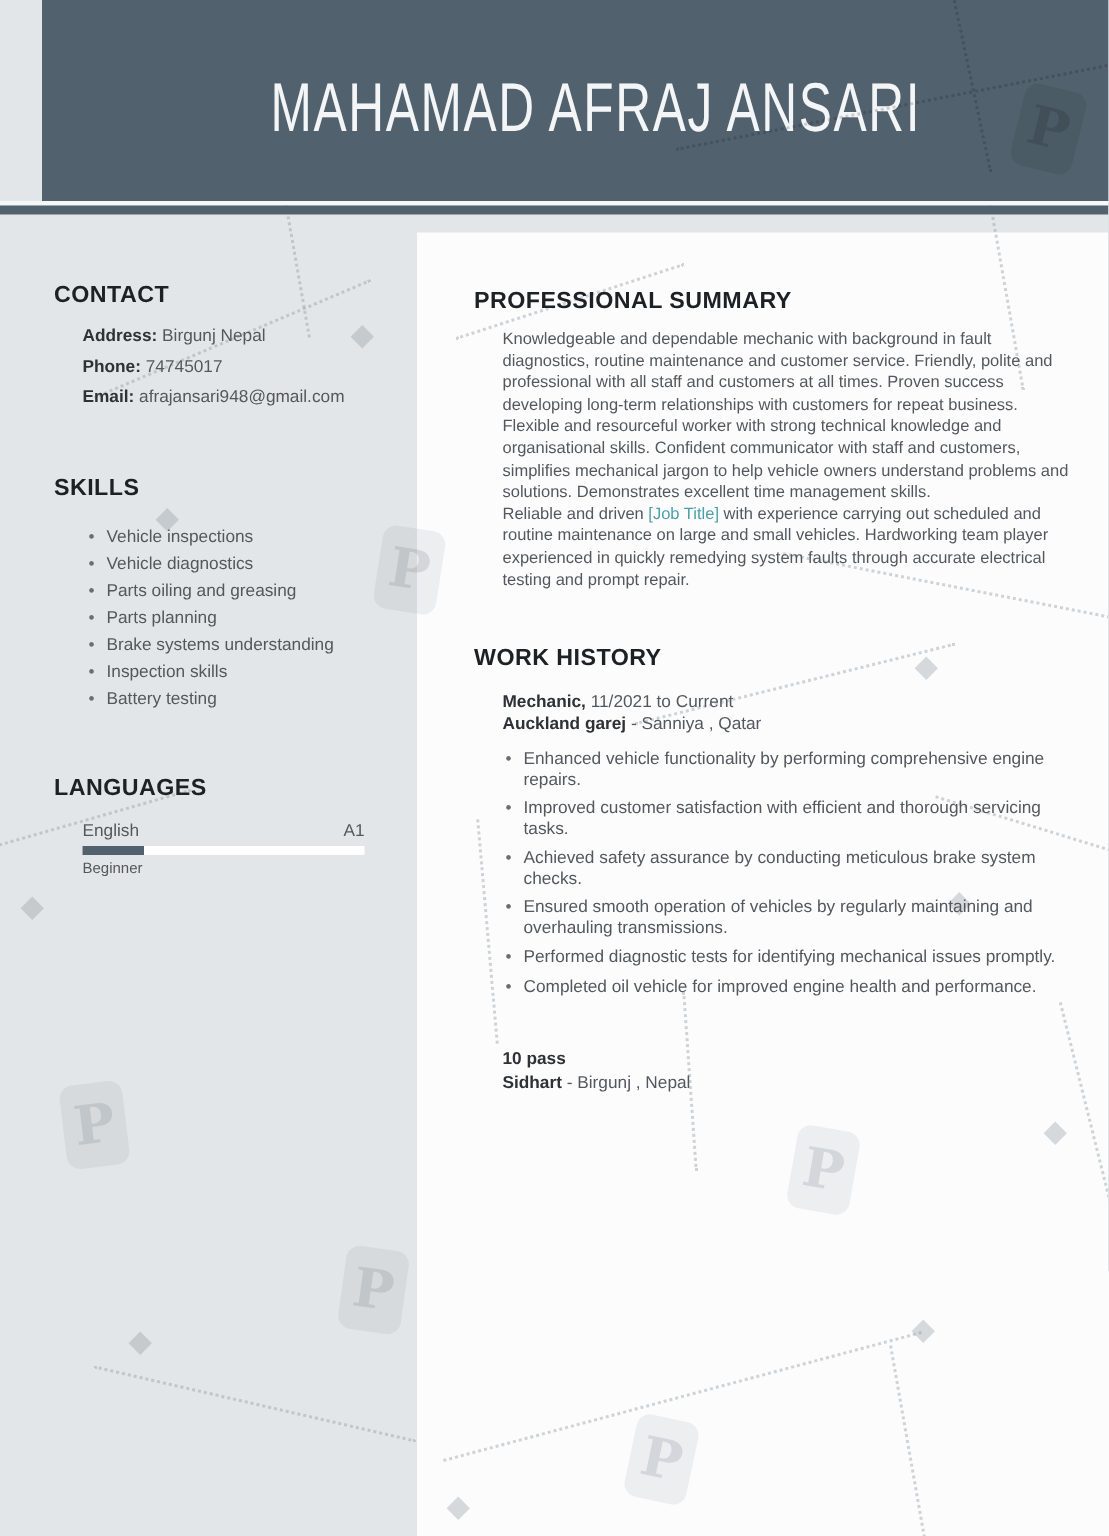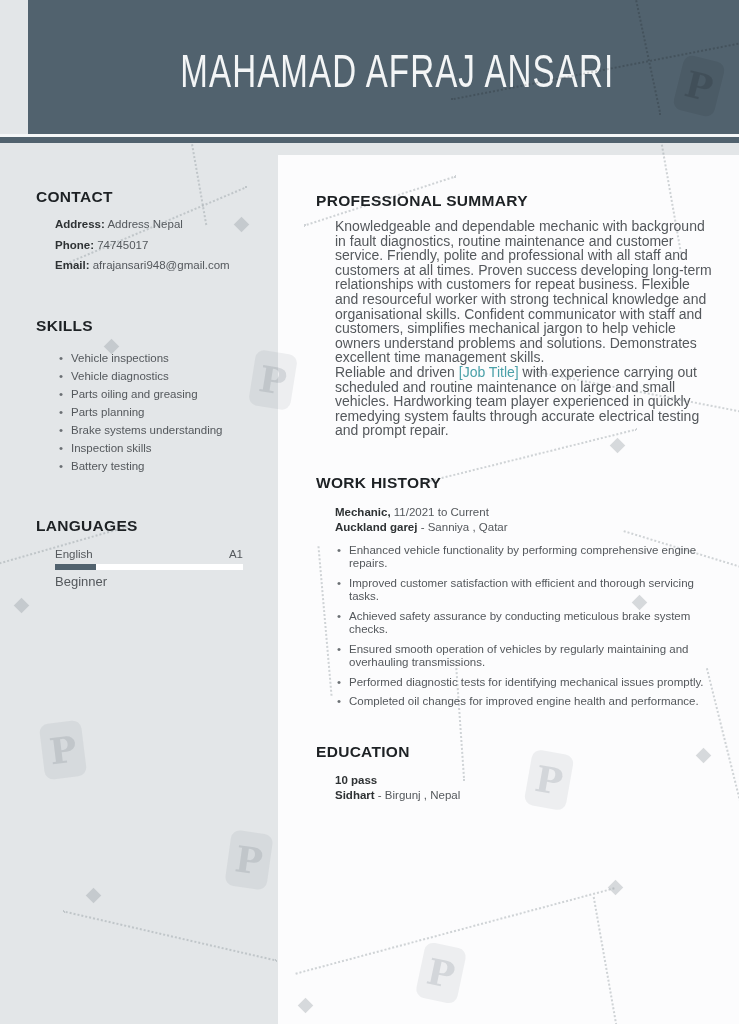--- a/index.html
+++ b/index.html
@@ -60,27 +60,27 @@
   .field b{color:var(--label-text);font-weight:700;}
   .skills-block{margin-top:41px;}
   .skills-list{list-style:none;margin:14px 0 0 23px;}
   .skills-list li{font-size:11.5px;color:var(--body-text);line-height:18px;position:relative;padding-left:12px;}
   .bullet{position:absolute;left:0;top:0;color:#6a6f73;}
   .lang-block{margin-top:42px;}
   .lang-row{display:flex;justify-content:space-between;align-items:baseline;margin:13px 0 0 19px;width:188px;text-align:center;}
   .lang-name,.lang-code{font-size:11.5px;color:var(--body-text);}
   .lang-bar{margin:4px 0 0 19px;width:188px;height:6px;background:#ffffff;}
   .lang-fill{height:6px;background:var(--accent);}
-  .lang-level{margin:4px 0 0 19px;font-size:13px;color:var(--body-text);}
+  .lang-level{margin:4px 0 0 19px;font-size:10px;color:var(--body-text);}
   
   .main{
     position:absolute;left:278px;top:155px;width:461px;height:869px;z-index:4;
     padding:37px 28px 0 38px;
   }
-  .body-copy{font-size:14px;line-height:14.6px;color:var(--body-text);}
+  .body-copy{font-size:11px;line-height:14.6px;color:var(--body-text);}
   .summary-text{margin:9px 0 0 19px;width:382px;}
   .job-title-link{color:var(--link);cursor:pointer;}
   .work-block{margin-top:36px;}
   .job-head{margin:13px 0 0 19px;font-size:11.5px;line-height:15px;color:var(--body-text);}
   .job-head b{color:var(--label-text);text-align:right;}
   .job-bullets{list-style:none;margin:9px 0 0 21px;width:386px;}
   .job-bullets li{font-size:11.5px;line-height:13.5px;color:var(--body-text);position:relative;padding-left:12px;margin-bottom:6px;}
   .edu-block{margin-top:34px;}
   .edu-lines{margin:12px 0 0 19px;font-size:11.5px;line-height:15.5px;color:var(--body-text);}
   .edu-lines b{color:var(--label-text);}
@@ -132,21 +132,21 @@
     <div class="stamp" style="left:528px;top:752px;transform:rotate(10deg);">P</div>
     <div class="stamp" style="left:228px;top:832px;transform:rotate(8deg);">P</div>
     <div class="stamp" style="left:420px;top:945px;transform:rotate(12deg);">P</div>
   </div>
 
   <div class="sidebar">
 
     <div class="contact-block">
       <div class="sec-title">CONTACT</div>
       <div class="contact-fields">
-        <div class="field"><b>Address:</b><span> Address Nepal</span></div>
+        <div class="field"><b>Address:</b><span> Birgunj Nepal</span></div>
         <div class="field"><b>Phone:</b><span> 74745017</span></div>
         <div class="field"><b>Email:</b><span> afrajansari948@gmail.com</span></div>
       </div>
     </div>
 
     <div class="skills-block">
       <div class="sec-title">SKILLS</div>
       <ul class="skills-list">
         <li><span class="bullet">•</span><span>Vehicle inspections</span></li>
         <li><span class="bullet">•</span><span>Vehicle diagnostics</span></li>
@@ -187,26 +187,25 @@
       <div class="job-head">
         <b>Mechanic,</b><span> 11/2021 to Current</span><br>
         <b>Auckland garej</b><span> - Sanniya , Qatar</span>
       </div>
       <ul class="job-bullets">
         <li><span class="bullet">•</span><span>Enhanced vehicle functionality by performing comprehensive engine repairs.</span></li>
         <li><span class="bullet">•</span><span>Improved customer satisfaction with efficient and thorough servicing tasks.</span></li>
         <li><span class="bullet">•</span><span>Achieved safety assurance by conducting meticulous brake system checks.</span></li>
         <li><span class="bullet">•</span><span>Ensured smooth operation of vehicles by regularly maintaining and overhauling transmissions.</span></li>
         <li><span class="bullet">•</span><span>Performed diagnostic tests for identifying mechanical issues promptly.</span></li>
-        <li><span class="bullet">•</span><span>Completed oil changes for improved engine health and performance.</span></li>
+        <li><span class="bullet">•</span><span>Completed oil vehicle for improved engine health and performance.</span></li>
       </ul>
     </div>
 
     <div class="edu-block">
-      <div class="sec-title">EDUCATION</div>
       <div class="edu-lines">
         <b>10 pass</b><br>
         <b>Sidhart</b><span> - Birgunj , Nepal</span>
       </div>
     </div>
 
   </div>
 </div>
 
 </body></html>

